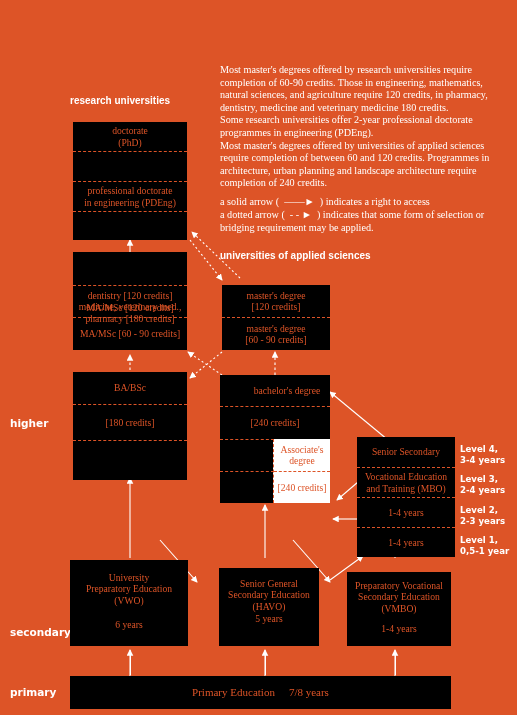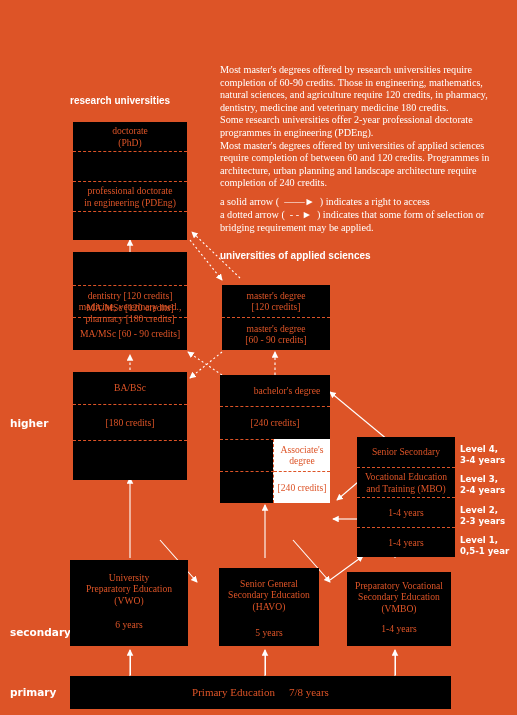--- a/index.html
+++ b/index.html
@@ -230,21 +230,21 @@
     <div class="cell" style="left:0;top:8px;width:118px;height:42px;">University
 Preparatory Education
 (VWO)</div>
     <div class="cell" style="left:0;top:54px;width:118px;height:22px;">6 years</div>
   </div>
 
   <div class="box" style="left:219px;top:568px;width:100px;height:78px;">
     <div class="cell" style="left:0;top:6px;width:100px;height:42px;">Senior General
 Secondary Education
 (HAVO)</div>
-    <div class="cell" style="left:0;top:54px;width:100px;height:22px;">5 years</div>
+    <div class="cell" style="left:0;top:40px;width:100px;height:22px;">5 years</div>
   </div>
 
   <div class="box" style="left:347px;top:572px;width:104px;height:74px;">
     <div class="cell" style="left:0;top:4px;width:104px;height:42px;">Preparatory Vocational
 Secondary Education
 (VMBO)</div>
     <div class="cell" style="left:0;top:46px;width:104px;height:22px;">1-4 years</div>
   </div>
 
   <div class="box" style="left:70px;top:676px;width:381px;height:33px;">

